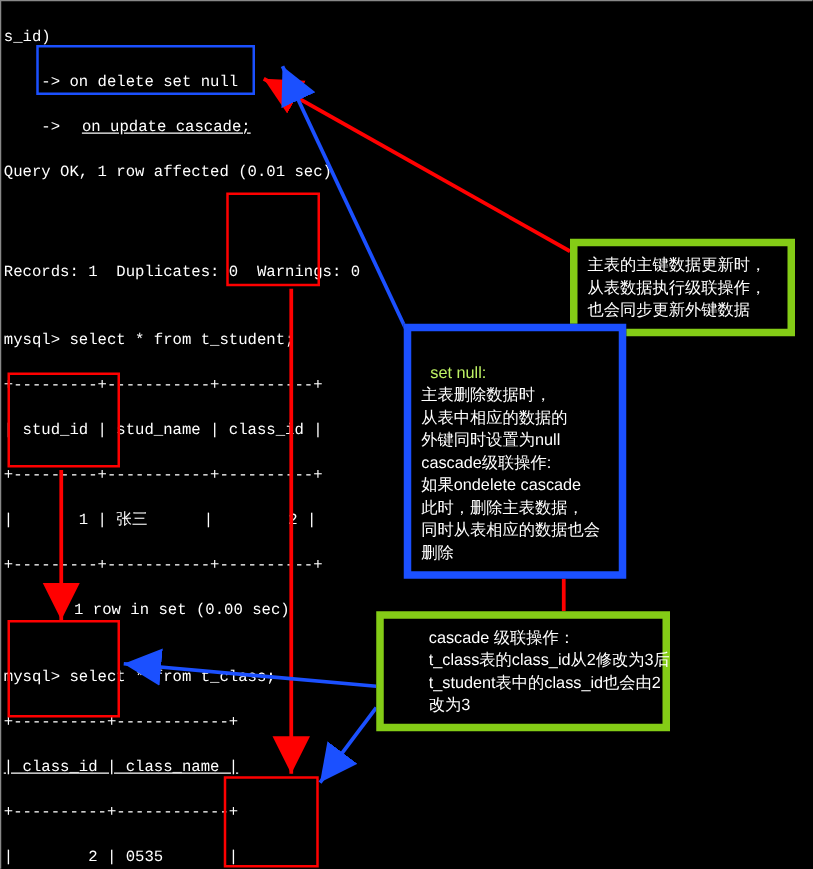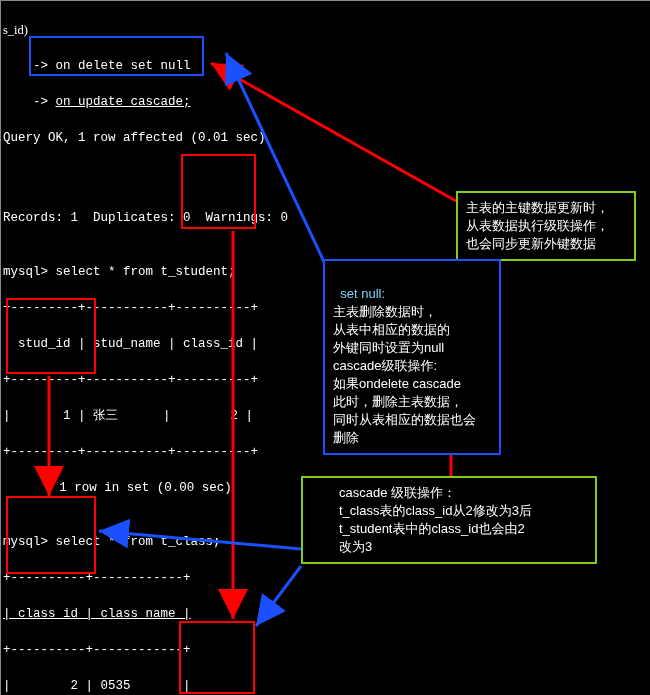--- a/index.html
+++ b/index.html
@@ -10,43 +10,43 @@
     font-size:12.5px;
     line-height:18px;
     width:650px;
     height:695px;
     position:relative;
     overflow:hidden;
     border-top:1px solid #888;
     border-left:1px solid #888;
   }
   .terminal { white-space:pre; position:absolute; top:2px; left:2px; }
-  .underline { text-decoration:underline; }
+  .underline { text-decoration:underline;margin-left:10px; }
   .arrow-svg { position:absolute; top:0; left:0; pointer-events:none; }
   .annot {
     position:absolute;
-    border:2px solid #84cc16;
+    border:6px solid #84cc16;
     background:#000;
     color:#fff;
     font-family:"Microsoft YaHei","SimSun",sans-serif;
     font-size:13px;
     line-height:18px;
     padding:6px 8px;
     white-space:pre;
   }
   .annot.blue { border-color:#1b50ff; }
   .hl { position:absolute; border:2px solid red; }
   .hl.blue { border-color:#1b50ff; }
-  .yellow { color:#7dd3fc; }
+  .yellow { color:#bef264; }
 </style>
 </head>
 <body>
 
 <div class="terminal">
-<span style="display: block; font-family: Liberation Serif, serif;">s_id)</span>
+<span style="display: block;">s_id)</span>
 <span style="display: block;">    -&gt; on delete set null</span>
 <span style="display: block;"><span>    -&gt; </span><span class="underline">on update cascade;</span></span>
 <span style="display: block;">Query OK, 1 row affected (0.01 sec)</span>
 <span style="display: block; margin-top: 44px;">Records: 1  Duplicates: 0  Warnings: 0</span>
 <span style="display: block;"></span>
 <span style="display: block;">mysql&gt; select * from t_student;</span>
 <span style="display: block;">+---------+-----------+----------+</span>
 <span style="display: block;">| stud_id | stud_name | class_id |</span>
 <span style="display: block;">+---------+-----------+----------+</span>
 <span style="display: block;">|       1 | 张三      |        2 |</span>
@@ -121,16 +121,16 @@
   <span class="yellow">set null:</span>
 <span>主表删除数据时，
 从表中相应的数据的
 外键同时设置为null
 cascade级联操作:
 如果ondelete cascade
 此时，删除主表数据，
 同时从表相应的数据也会
 删除</span></div>
 
-<div class="annot" style="left:300px; top:475px; width:296px;padding-left:36px;">cascade 级联操作：
+<div class="annot" style="left:300px; top:488px; width:235px;padding-left:36px;">cascade 级联操作：
 t_class表的class_id从2修改为3后
 t_student表中的class_id也会由2
 改为3</div>
 
 </body></html>

